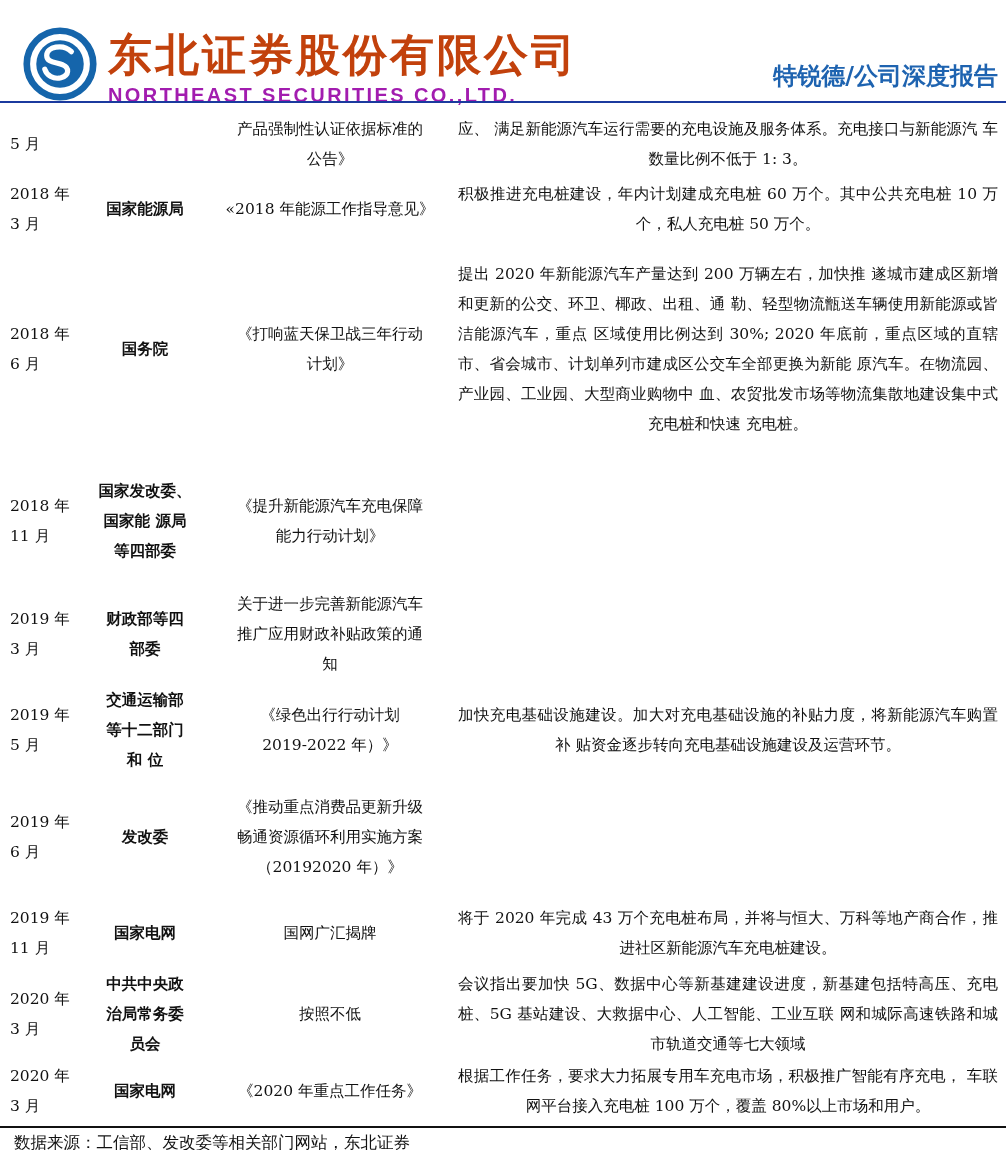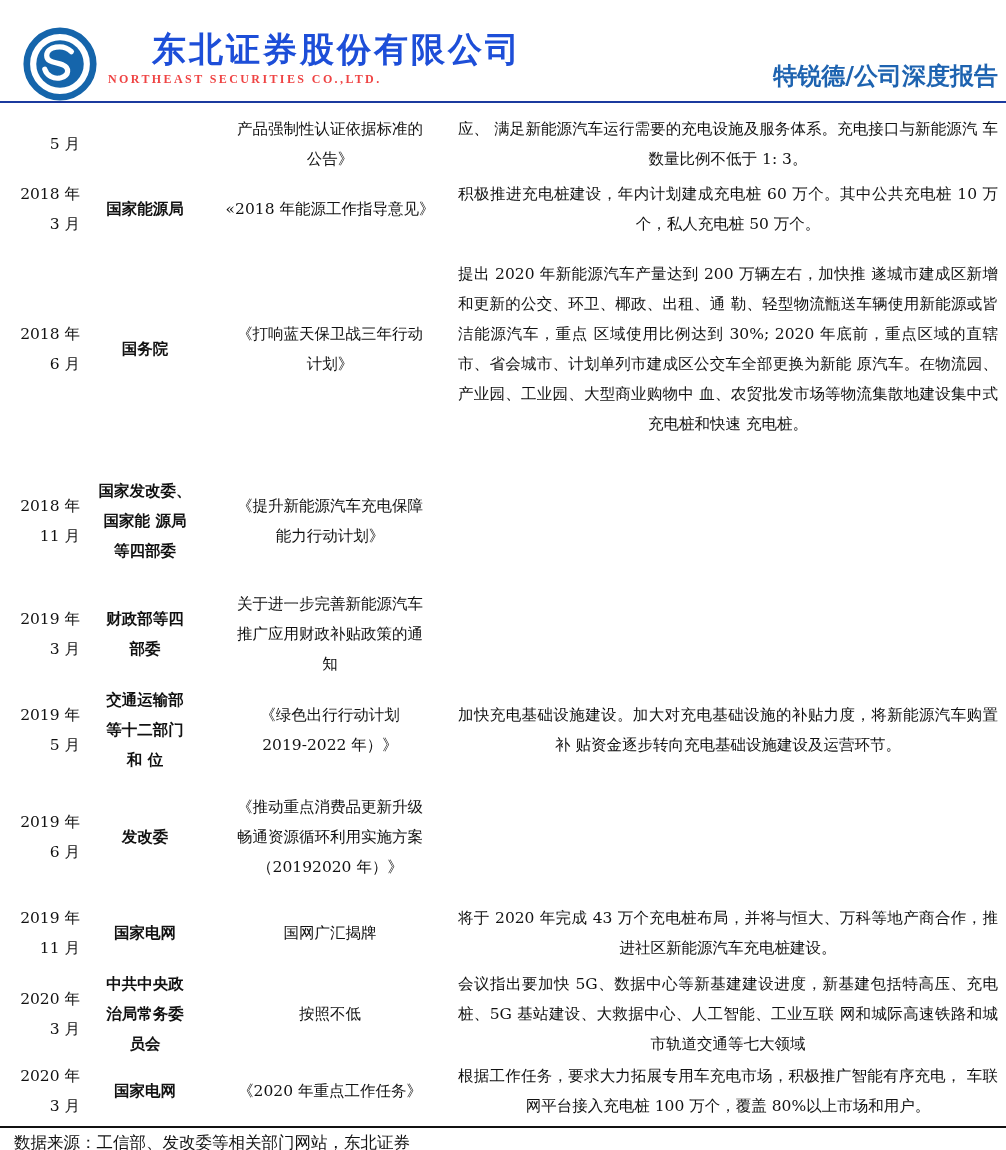--- a/index.html
+++ b/index.html
@@ -7,41 +7,41 @@
     width:1006px;height:1150px;background:#ffffff;color:#111;
     font-family:"DejaVu Serif","Liberation Serif",serif;
     position:relative;overflow:hidden;
   }
   
   .header{position:relative;height:103px;}
   .logo{position:absolute;left:22px;top:26px;width:76px;height:76px;}
   .brand{position:absolute;left:108px;top:30px;}
   .brand-cn{
     font-family:"Liberation Sans","DejaVu Sans",sans-serif;
-    font-weight:bold;font-size:34px;letter-spacing:3px;line-height:1.15;color:#1d4ed8;margin-left:44px;
+    font-weight:bold;font-size:44px;letter-spacing:3px;line-height:1.15;color:#c2410c;
   }
   .brand-en{
-    font-family:Liberation Serif, serif;
-    font-weight:bold;font-size:12px;letter-spacing:2.4px;margin-top:3px;color:#ef4444;
+    font-family:Liberation Sans, sans-serif;
+    font-weight:bold;font-size:20px;letter-spacing:2.4px;margin-top:3px;color:#a21caf;
   }
   .report-tag{
     position:absolute;right:8px;top:60px;
     font-size:24px;font-weight:bold;color:#1e63b0;
     font-family:"DejaVu Serif","Liberation Serif",serif;
   }
   .header-rule{position:absolute;left:0;right:0;top:101px;height:2px;background:#1b3a9e;}
 
   
   .ptable{position:absolute;top:110px;left:0;right:0;}
   .trow{
     display:grid;grid-template-columns:70px 130px 240px 1fr;
     align-items:center;padding:0 8px 0 10px;
   }
   .cell{font-size:15.5px;line-height:30px;}
-  .cell-date{text-align:right;white-space:pre-line;}
+  .cell-date{text-align:left;white-space:pre-line;}
   .cell-org{text-align:center;white-space:pre-line;font-weight:bold;}
   .cell-policy{text-align:center;white-space:pre-line;}
   .cell-desc{text-align:justify;text-align-last:center;padding-left:8px;}
   .trow:nth-child(1){min-height:68px;}
   .trow:nth-child(2){min-height:62px;}
   .trow:nth-child(3){min-height:218px;}
   .trow:nth-child(4){min-height:126px;}
   .trow:nth-child(5){min-height:100px;}
   .trow:nth-child(6){min-height:92px;}
   .trow:nth-child(7){min-height:122px;}

